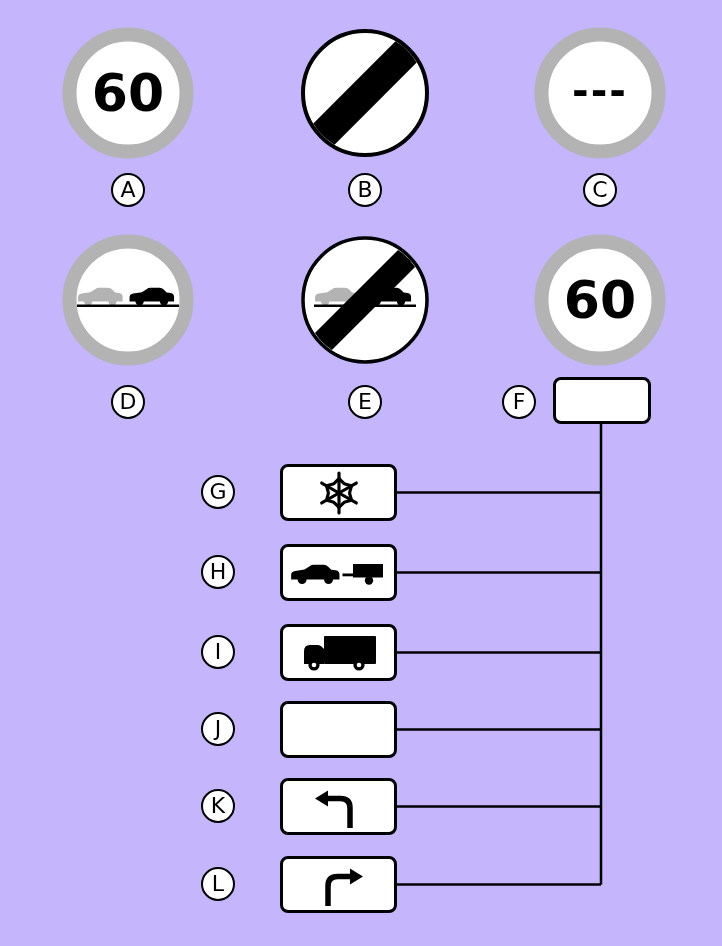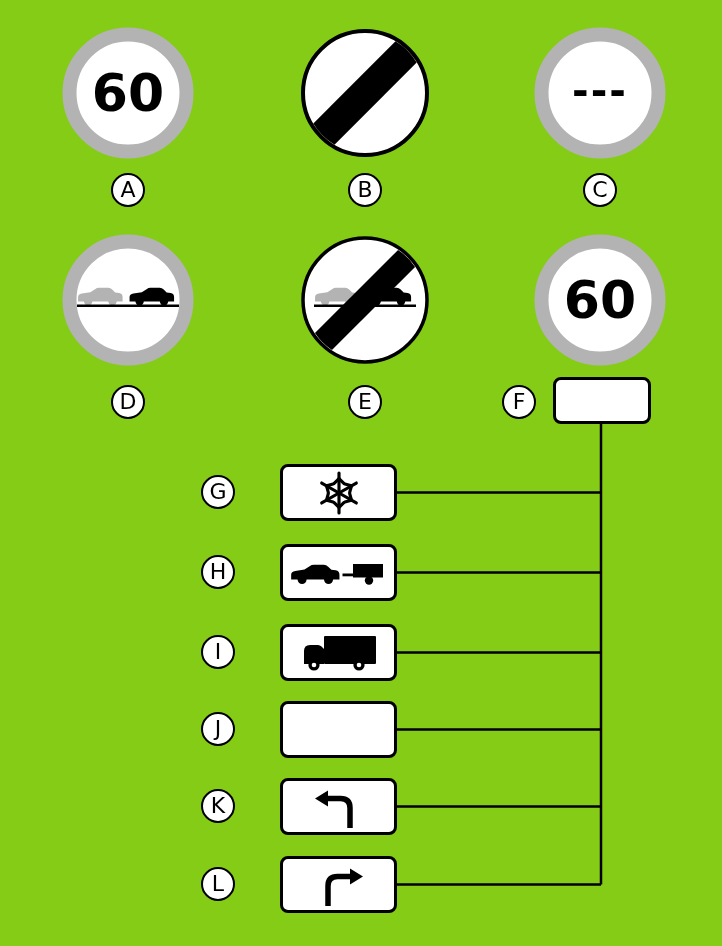--- a/index.html
+++ b/index.html
@@ -2,21 +2,21 @@
 <html><head>
 <meta charset="utf-8">
 <style>
   * { margin: 0; padding: 0; box-sizing: border-box; }
   html, body { background: #ffffff; }
   body { font-family: "DejaVu Sans", "Liberation Sans", sans-serif; }
   .canvas {
     position: relative;
     width: 722px;
     height: 946px;
-    background: #84cc16;
+    background: #c4b5fd;
     overflow: hidden;
   }
   .abs { position: absolute; }
   .badge {
     position: absolute;
     width: 34px;
     height: 34px;
     border: 2.5px solid #000;
     border-radius: 50%;
     background: #fff;

